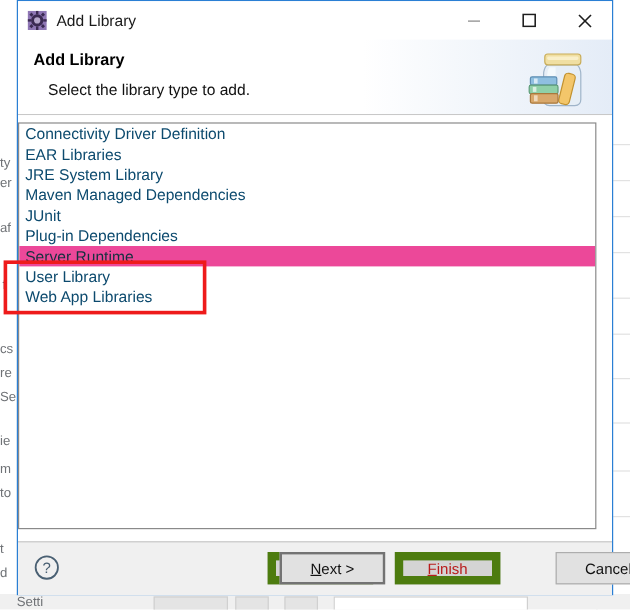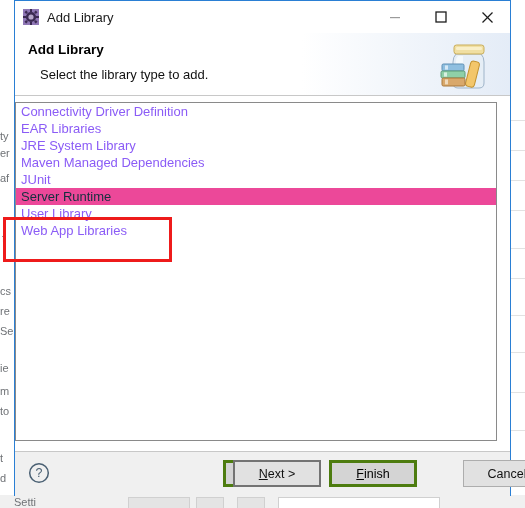--- a/index.html
+++ b/index.html
@@ -165,21 +165,21 @@
     background: #ffffff;
     box-sizing: border-box;
     overflow: hidden;
   }
   .list-row {
     position: relative;
     height: 17px;
     line-height: 17px;
     padding-left: 5px;
     font-size: 13px;
-    color: #8b5cf6;
+    color: #0c4a6e;
     white-space: nowrap;
     box-sizing: border-box;
   }
   .list-row.selected {
     background: #ec4899;
     color: #14303f;
   }
 
   
   .footer {
@@ -198,22 +198,22 @@
     border: none;
     padding: 0;
   }
   .btn {
     position: absolute;
     top: 8px;
     height: 27px;
     font-size: 12.5px;
     font-family: "Liberation Sans", sans-serif;
     background: #d4d4d4;
-    border: 3px solid #4d7c0f;
-    color: #000000;
+    border: 7px solid #4d7c0f;
+    color: #b91c1c;
     box-sizing: border-box;
     padding: 0;
     display: flex;
     align-items: center;
     justify-content: center;
   }
   .btn.enabled {
     background: #e1e1e1;
     border: 1px solid #adadad;
     color: #111111;
@@ -247,21 +247,21 @@
 <body>
 
 <div id="root">
 
   <div class="bg">
     <div class="bg-left-strip"></div>
 
     <div class="bg-ghost-text" style="left:15px;  top:114px;">at</div>
     <div class="bg-ghost-text" style="left:0px;  top:130px;">ty</div>
     <div class="bg-ghost-text" style="left:0px;  top:147px;">er</div>
-    <div class="bg-ghost-text" style="left:0px;  top:172px;">af</div>
+    <div class="bg-ghost-text" style="left:0px;  top:184px;">af</div>
     <div class="bg-ghost-text" style="left:2px;  top:232px;">f</div>
     <div class="bg-ghost-text" style="left:0px;  top:285px;">cs</div>
     <div class="bg-ghost-text" style="left:0px;  top:305px;">re</div>
     <div class="bg-ghost-text" style="left:0px;  top:325px;">Se</div>
     <div class="bg-ghost-text" style="left:0px;  top:362px;">ie</div>
     <div class="bg-ghost-text" style="left:0px;  top:385px;">m</div>
     <div class="bg-ghost-text" style="left:0px;  top:405px;">to</div>
     <div class="bg-ghost-text" style="left:0px;  top:452px;">t</div>
     <div class="bg-ghost-text" style="left:0px;  top:472px;">d</div>
     <div class="bg-ghost-text" style="left:0px;  top:492px;">c</div>
@@ -362,20 +362,21 @@
       </span>
     </div>
 
     <div class="body-area">
       <div class="listbox">
         <div class="list-row">Connectivity Driver Definition</div>
         <div class="list-row">EAR Libraries</div>
         <div class="list-row">JRE System Library</div>
         <div class="list-row">Maven Managed Dependencies</div>
         <div class="list-row">JUnit</div>
+        <div class="list-row">Plug-in Dependencies</div>
         <div class="list-row selected">Server Runtime</div>
         <div class="list-row">User Library</div>
         <div class="list-row">Web App Libraries</div>
       </div>
     </div>
 
     <div class="footer">
       <button class="help-btn">
         <svg width="22" height="22" viewBox="0 0 22 22">
           <circle cx="11" cy="11" r="9.3" fill="none" stroke="#4a6073" stroke-width="1.5"></circle>

